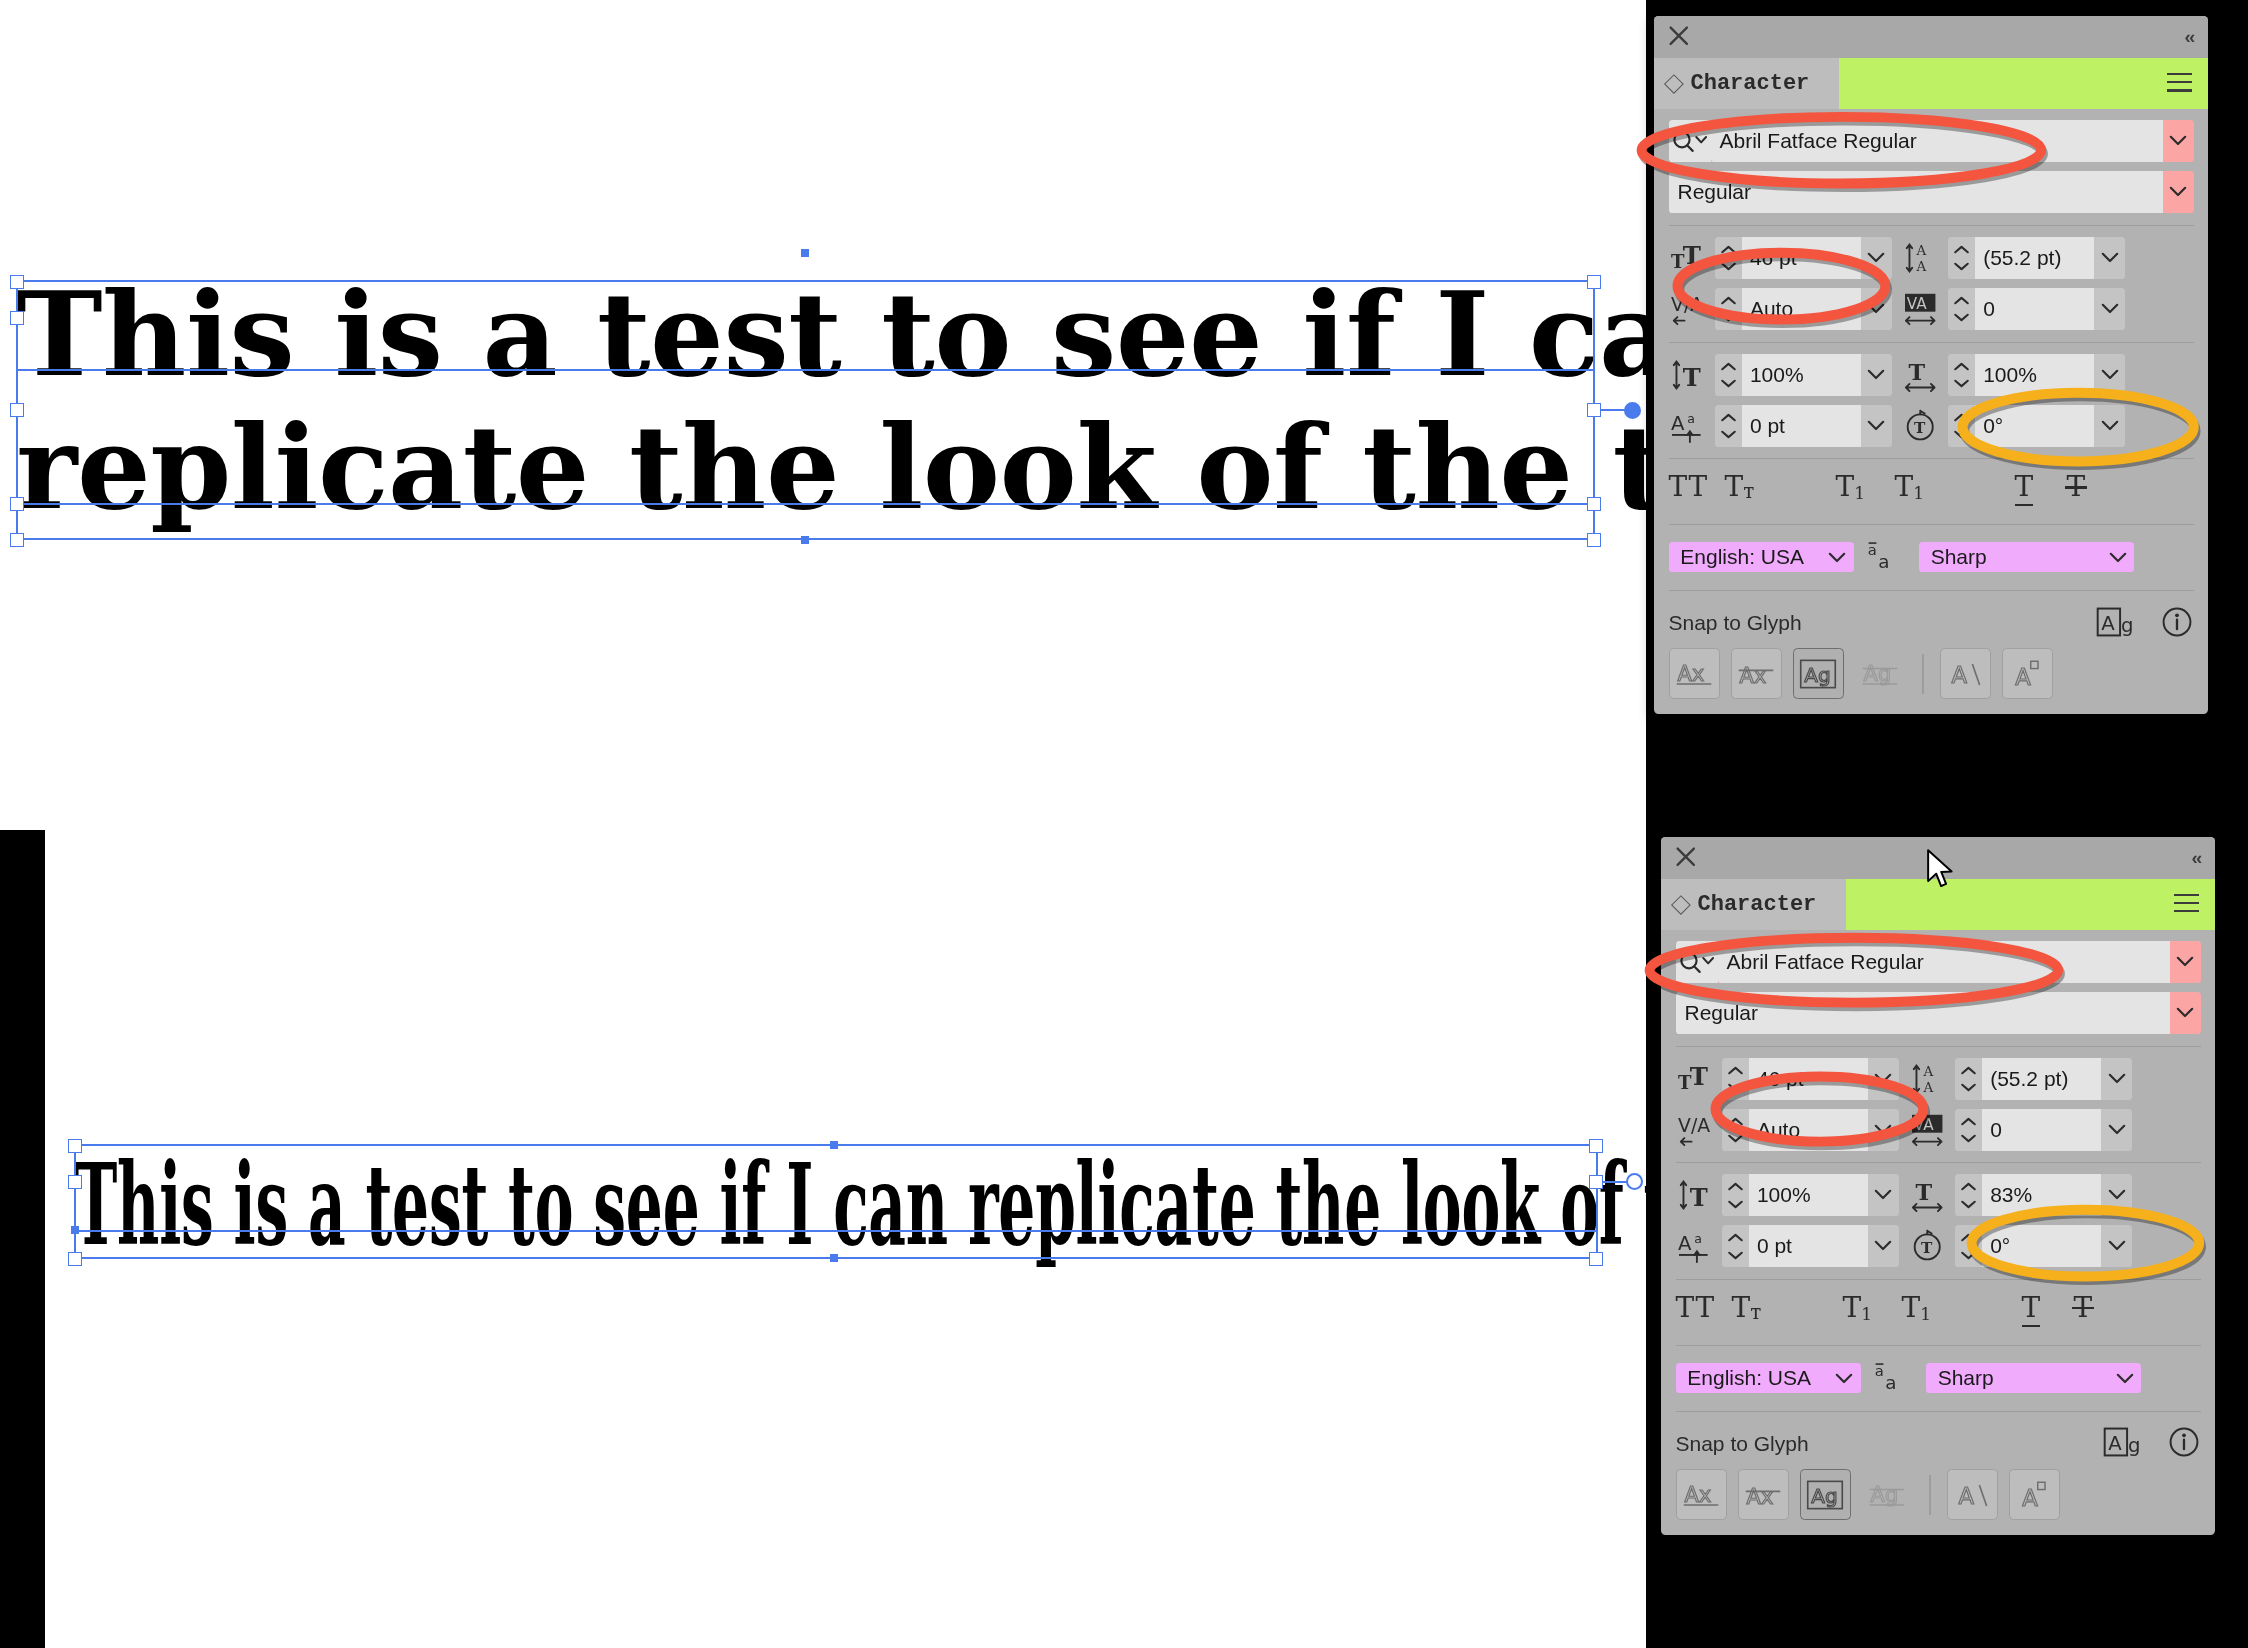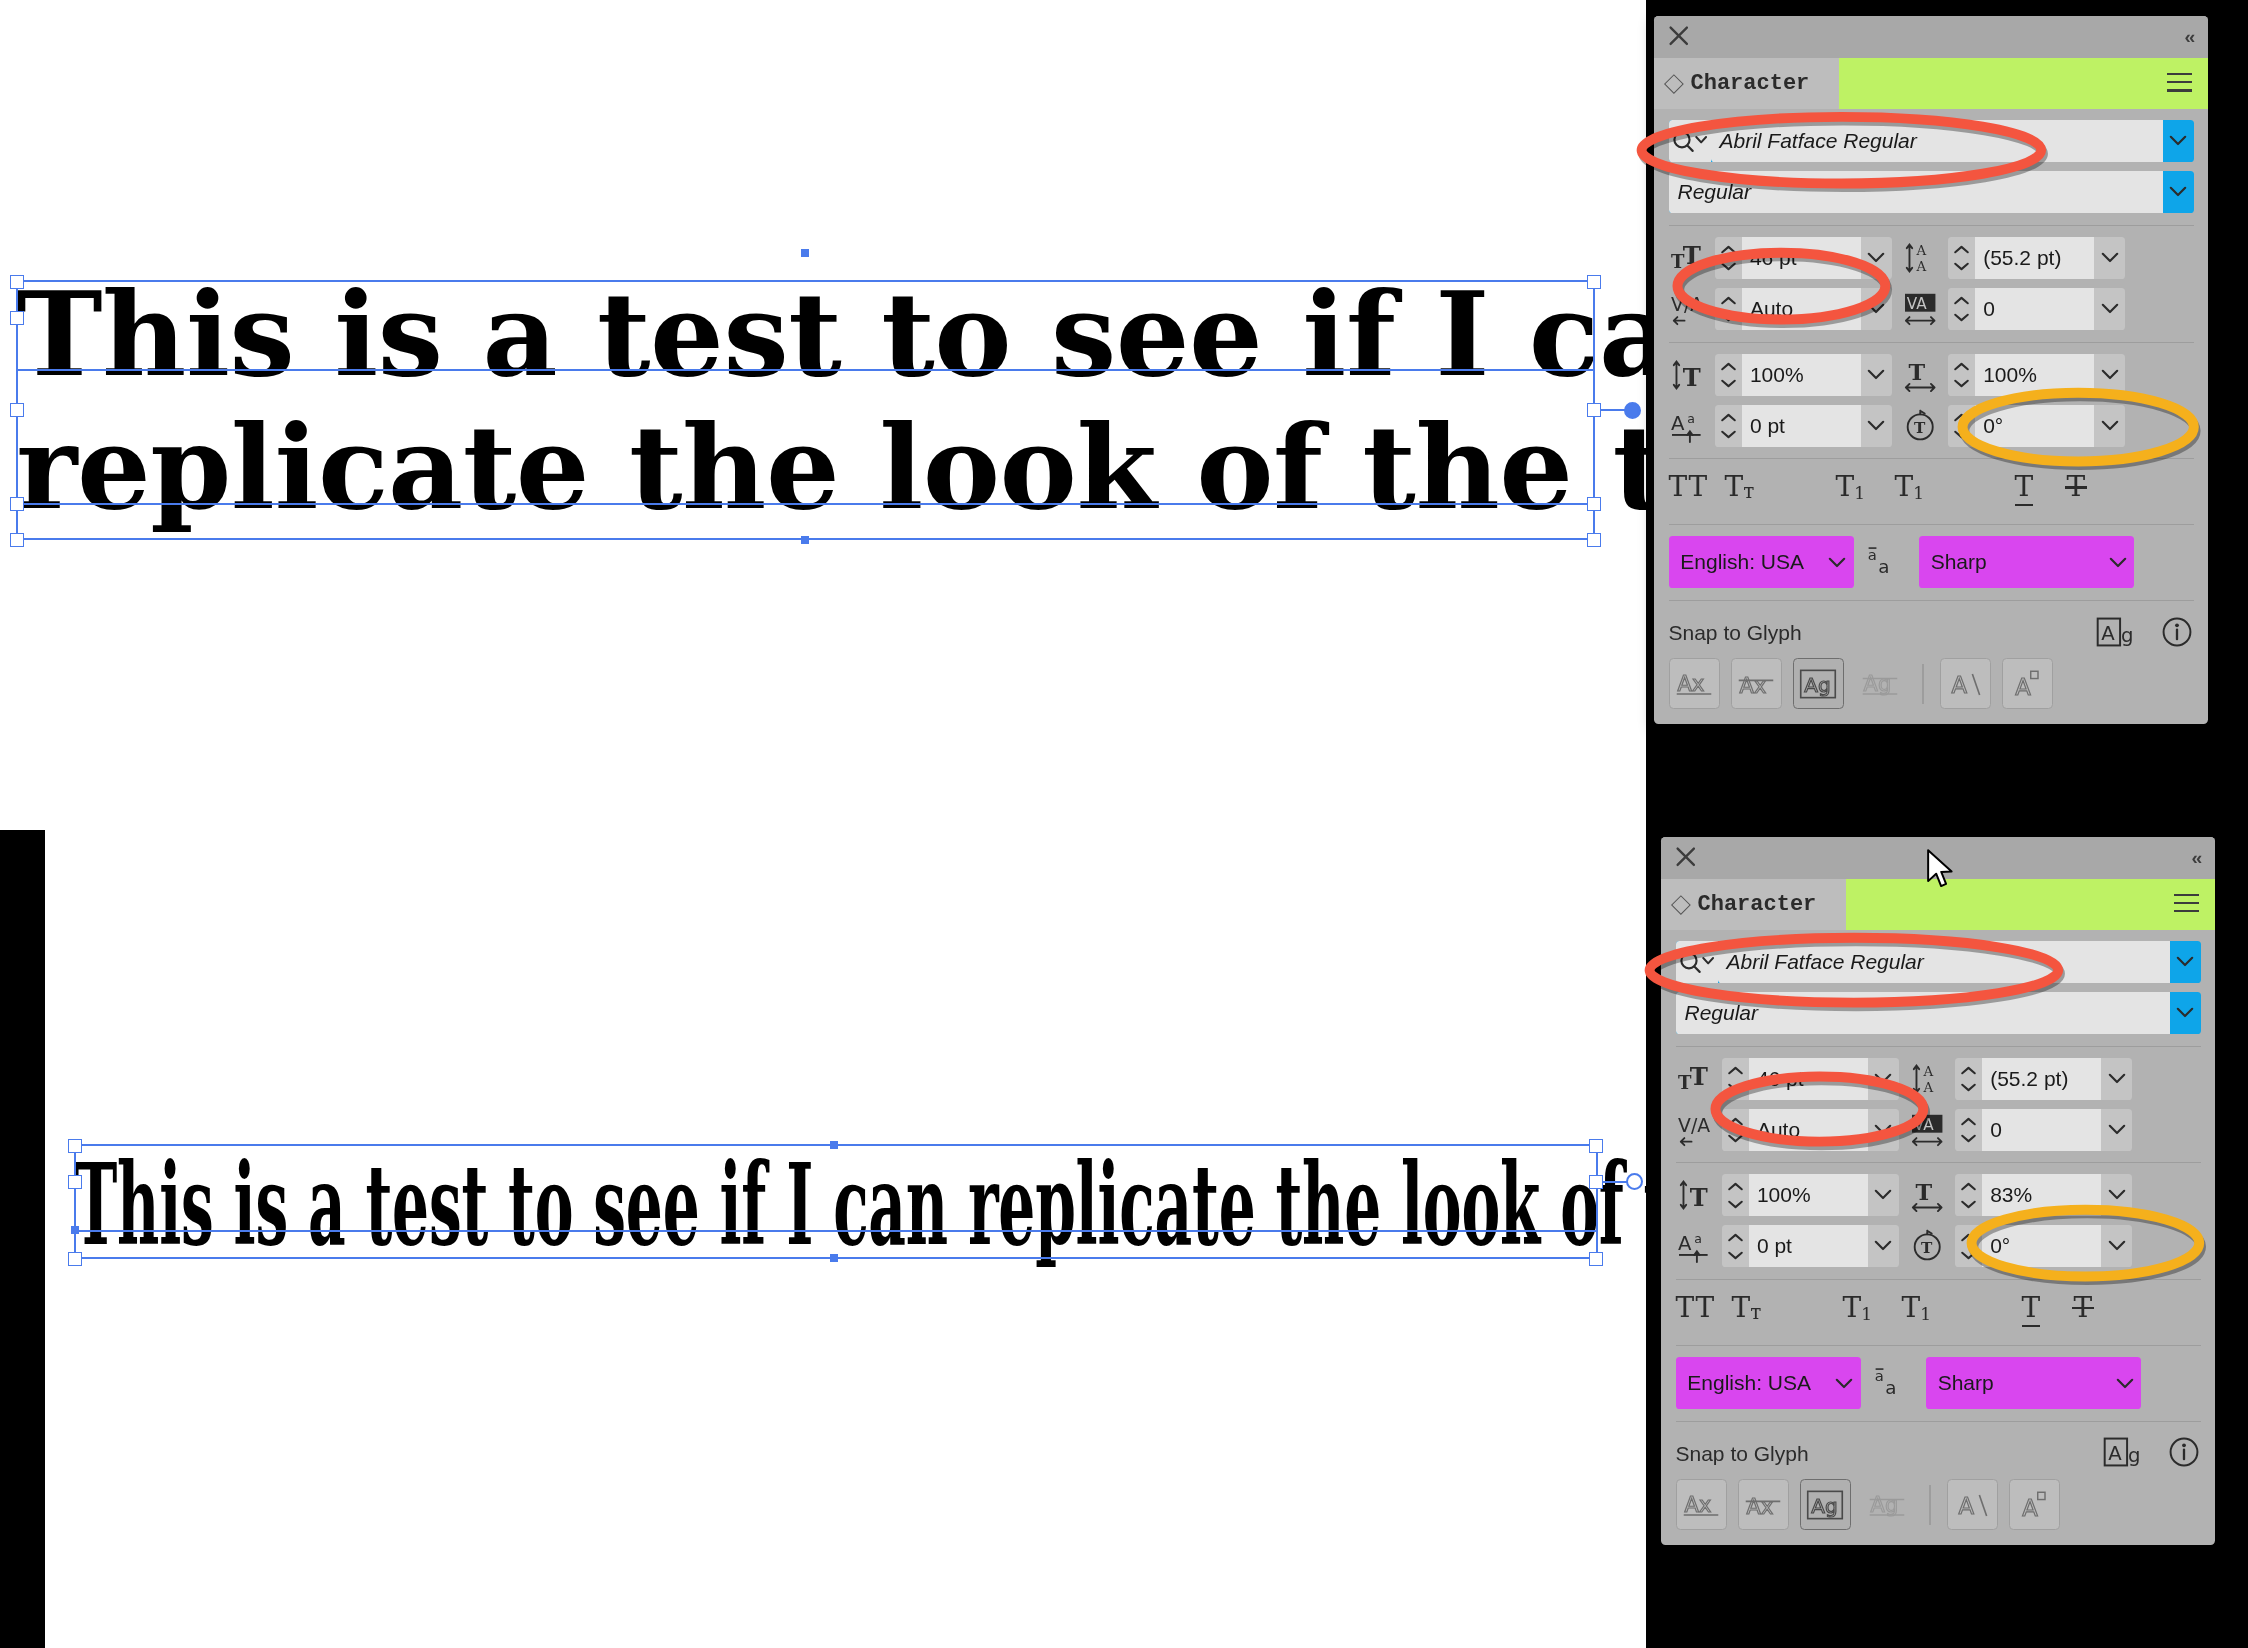--- a/index.html
+++ b/index.html
@@ -43,22 +43,22 @@
   .pTabLabel{font-size:22px;font-weight:700;color:#2b2b2b;}
   .pMenu{position:absolute;right:16.3px;top:14.5px;width:25px;}
   .pMenu i{display:block;height:2.4px;background:#3c3c3c;margin-bottom:5.9px;}
 
   .pBody{padding:11px 14.5px 14.5px 14.5px;}
 
   .fieldRow{display:flex;gap:10px;margin-bottom:9px;}
   .fieldCell{display:flex;align-items:center;gap:6.3px;}
 
   
-  .combo{background:#0ea5e9;border-radius:3.6px;display:flex;align-items:center;
-         height:42px;box-sizing:border-box;position:relative;font-style:italic;}
+  .combo{background:#fca5a5;border-radius:3.6px;display:flex;align-items:center;
+         height:42px;box-sizing:border-box;position:relative;}
   .comboInput{background:#e4e4e4;height:42px;display:flex;align-items:center;
               padding:0 9px;box-sizing:border-box;font-size:21px;color:#1a1a1a;
               border-radius:3.6px 0 0 3.6px;flex:1;overflow:hidden;white-space:nowrap;}
   .caret{width:31px;display:flex;align-items:center;justify-content:center;flex:none;}
   .caret svg{display:block;}
 
   .searchIcon{width:42px;display:flex;align-items:center;justify-content:center;
               gap:2.7px;flex:none;background:#e4e4e4;height:42px;border-radius:3.6px 0 0 3.6px;}
 
   .spinner{width:27px;display:flex;flex-direction:column;align-items:center;
@@ -72,21 +72,21 @@
   .glyphIcon{width:40px;height:42px;display:flex;align-items:center;
              justify-content:center;flex:none;color:#2b2b2b;}
 
   .hr{height:0.9px;background:#9d9d9d;margin:11.8px 0 11px 0;}
 
   .styleRow{display:flex;align-items:center;height:42px;color:#2b2b2b;
             font-family:"DejaVu Serif","Liberation Serif",serif;}
   .styleBtn{display:flex;align-items:flex-end;justify-content:center;cursor:default;}
 
   .langRow{display:flex;align-items:center;gap:12.7px;margin-bottom:3.6px;}
-  .selectBox{background:#d946ef;border-radius:3.6px;height:52px;display:flex;
+  .selectBox{background:#f0abfc;border-radius:3.6px;height:30px;display:flex;
              align-items:center;padding:0 7.2px 0 11.8px;box-sizing:border-box;
              font-size:21px;color:#1a1a1a;justify-content:space-between;}
 
   .snapRow{display:flex;align-items:center;justify-content:space-between;
            height:43px;}
   .snapLabel{font-size:21px;color:#2b2b2b;}
   .snapIcons{display:flex;align-items:center;gap:22px;}
 
   .glyphBtnRow{display:flex;align-items:center;gap:11px;margin-top:3.6px;}
   .gBtn{width:51px;height:51px;border-radius:4.5px;background:#bdbdbd;

